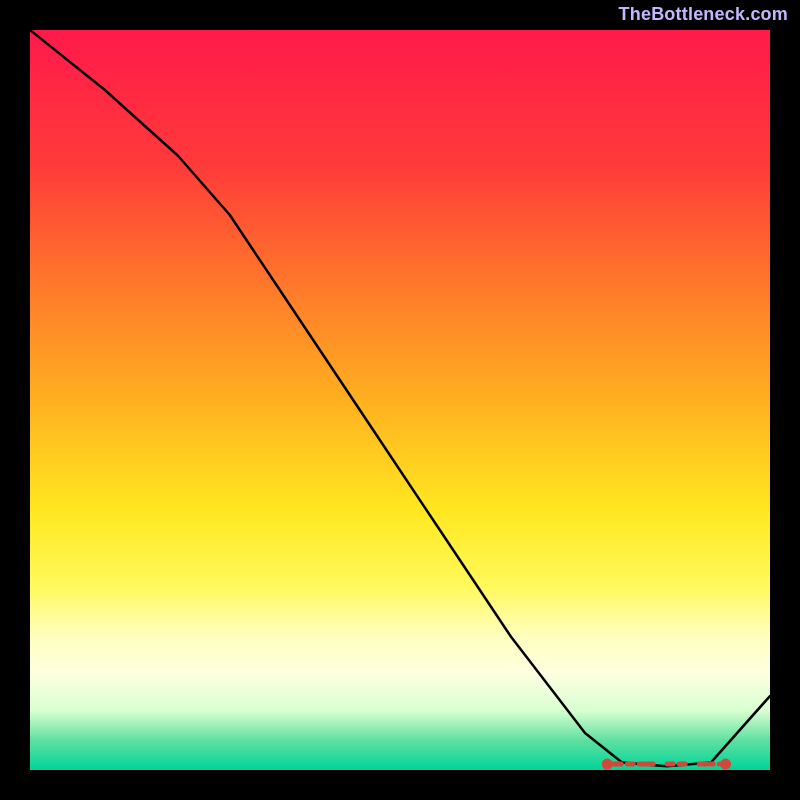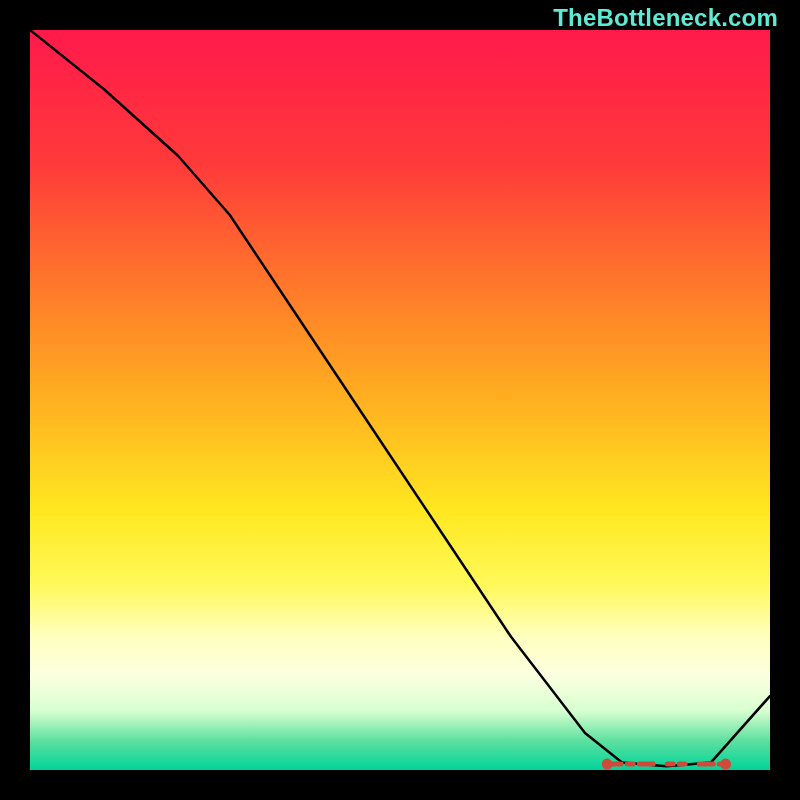--- a/index.html
+++ b/index.html
@@ -13,23 +13,23 @@
   }
   .frame {
     position: relative;
     width: 800px;
     height: 800px;
     background: #000000;
   }
   .watermark {
     position: absolute;
     top: 4px;
-    right: 22px;
-    color: #5eead4;
-    font-size: 24px;
+    right: 12px;
+    color: #c4b5fd;
+    font-size: 18px;
     font-weight: 600;
     letter-spacing: 0.2px;
     z-index: 10;
   }
   .plot {
     position: absolute;
     left: 30px;
     top: 30px;
     width: 740px;
     height: 740px;

